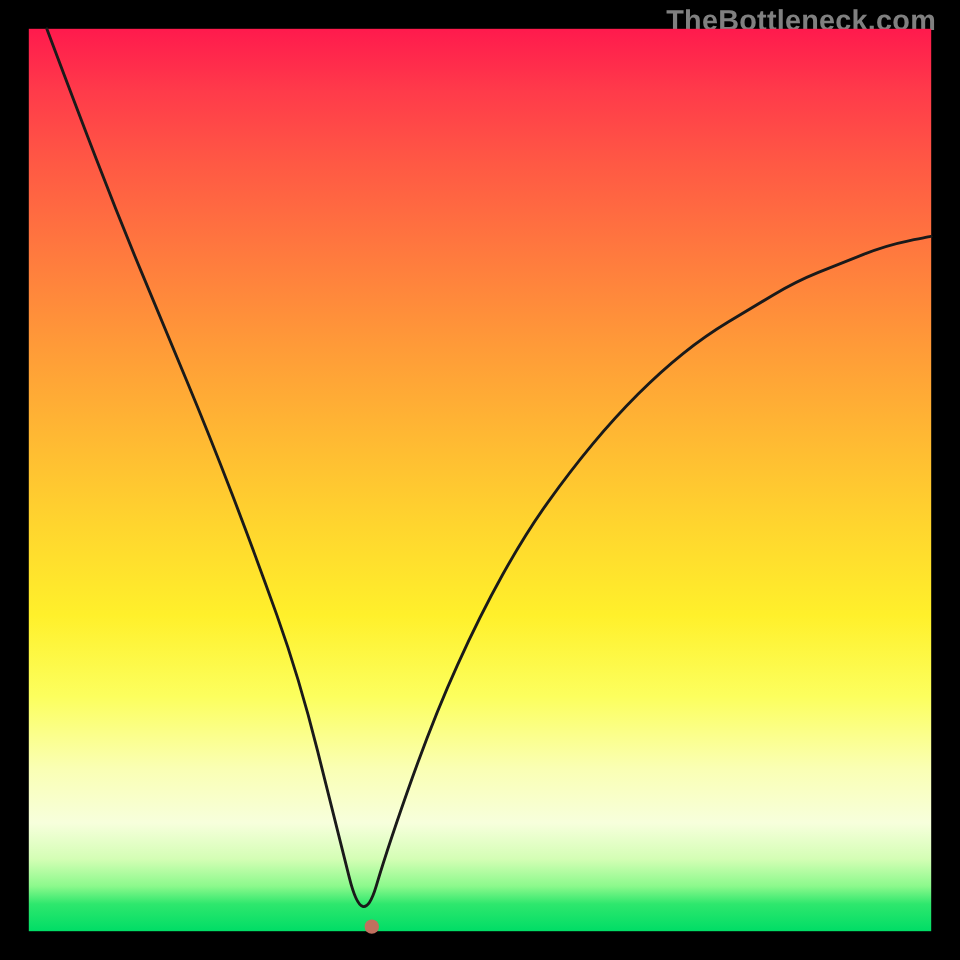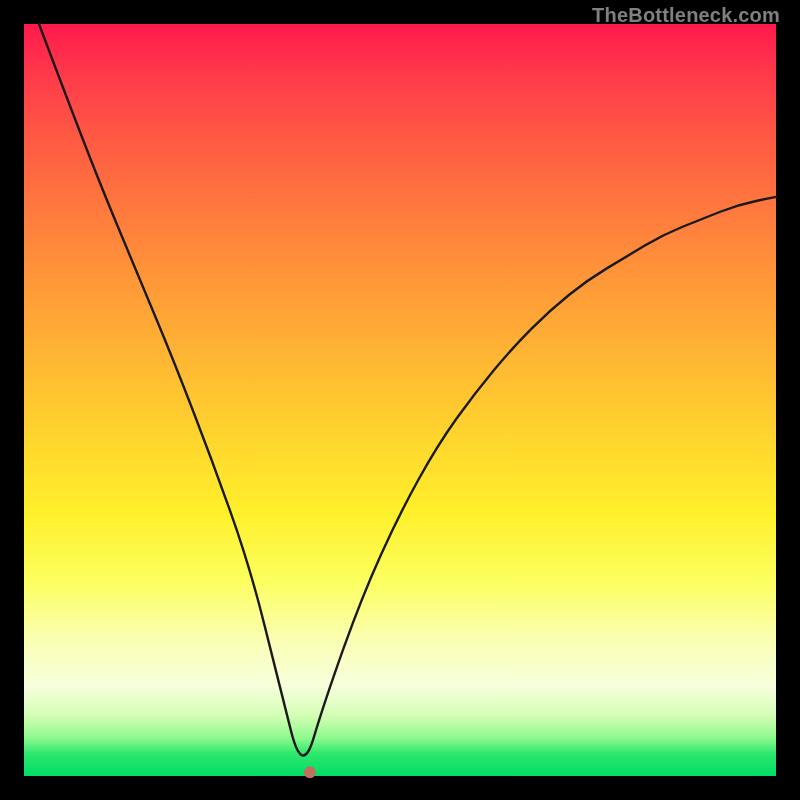--- a/index.html
+++ b/index.html
@@ -14,21 +14,21 @@
   .frame {
     position: relative;
     width: 800px;
     height: 800px;
     background: #000;
   }
   .watermark {
     position: absolute;
     top: 4px;
     right: 20px;
-    font-size: 20px;
+    font-size: 24px;
     font-weight: 600;
     color: #808080;
     letter-spacing: 0.2px;
   }
   .plot-area {
     position: absolute;
     left: 24px;
     top: 24px;
     width: 752px;
     height: 752px;

